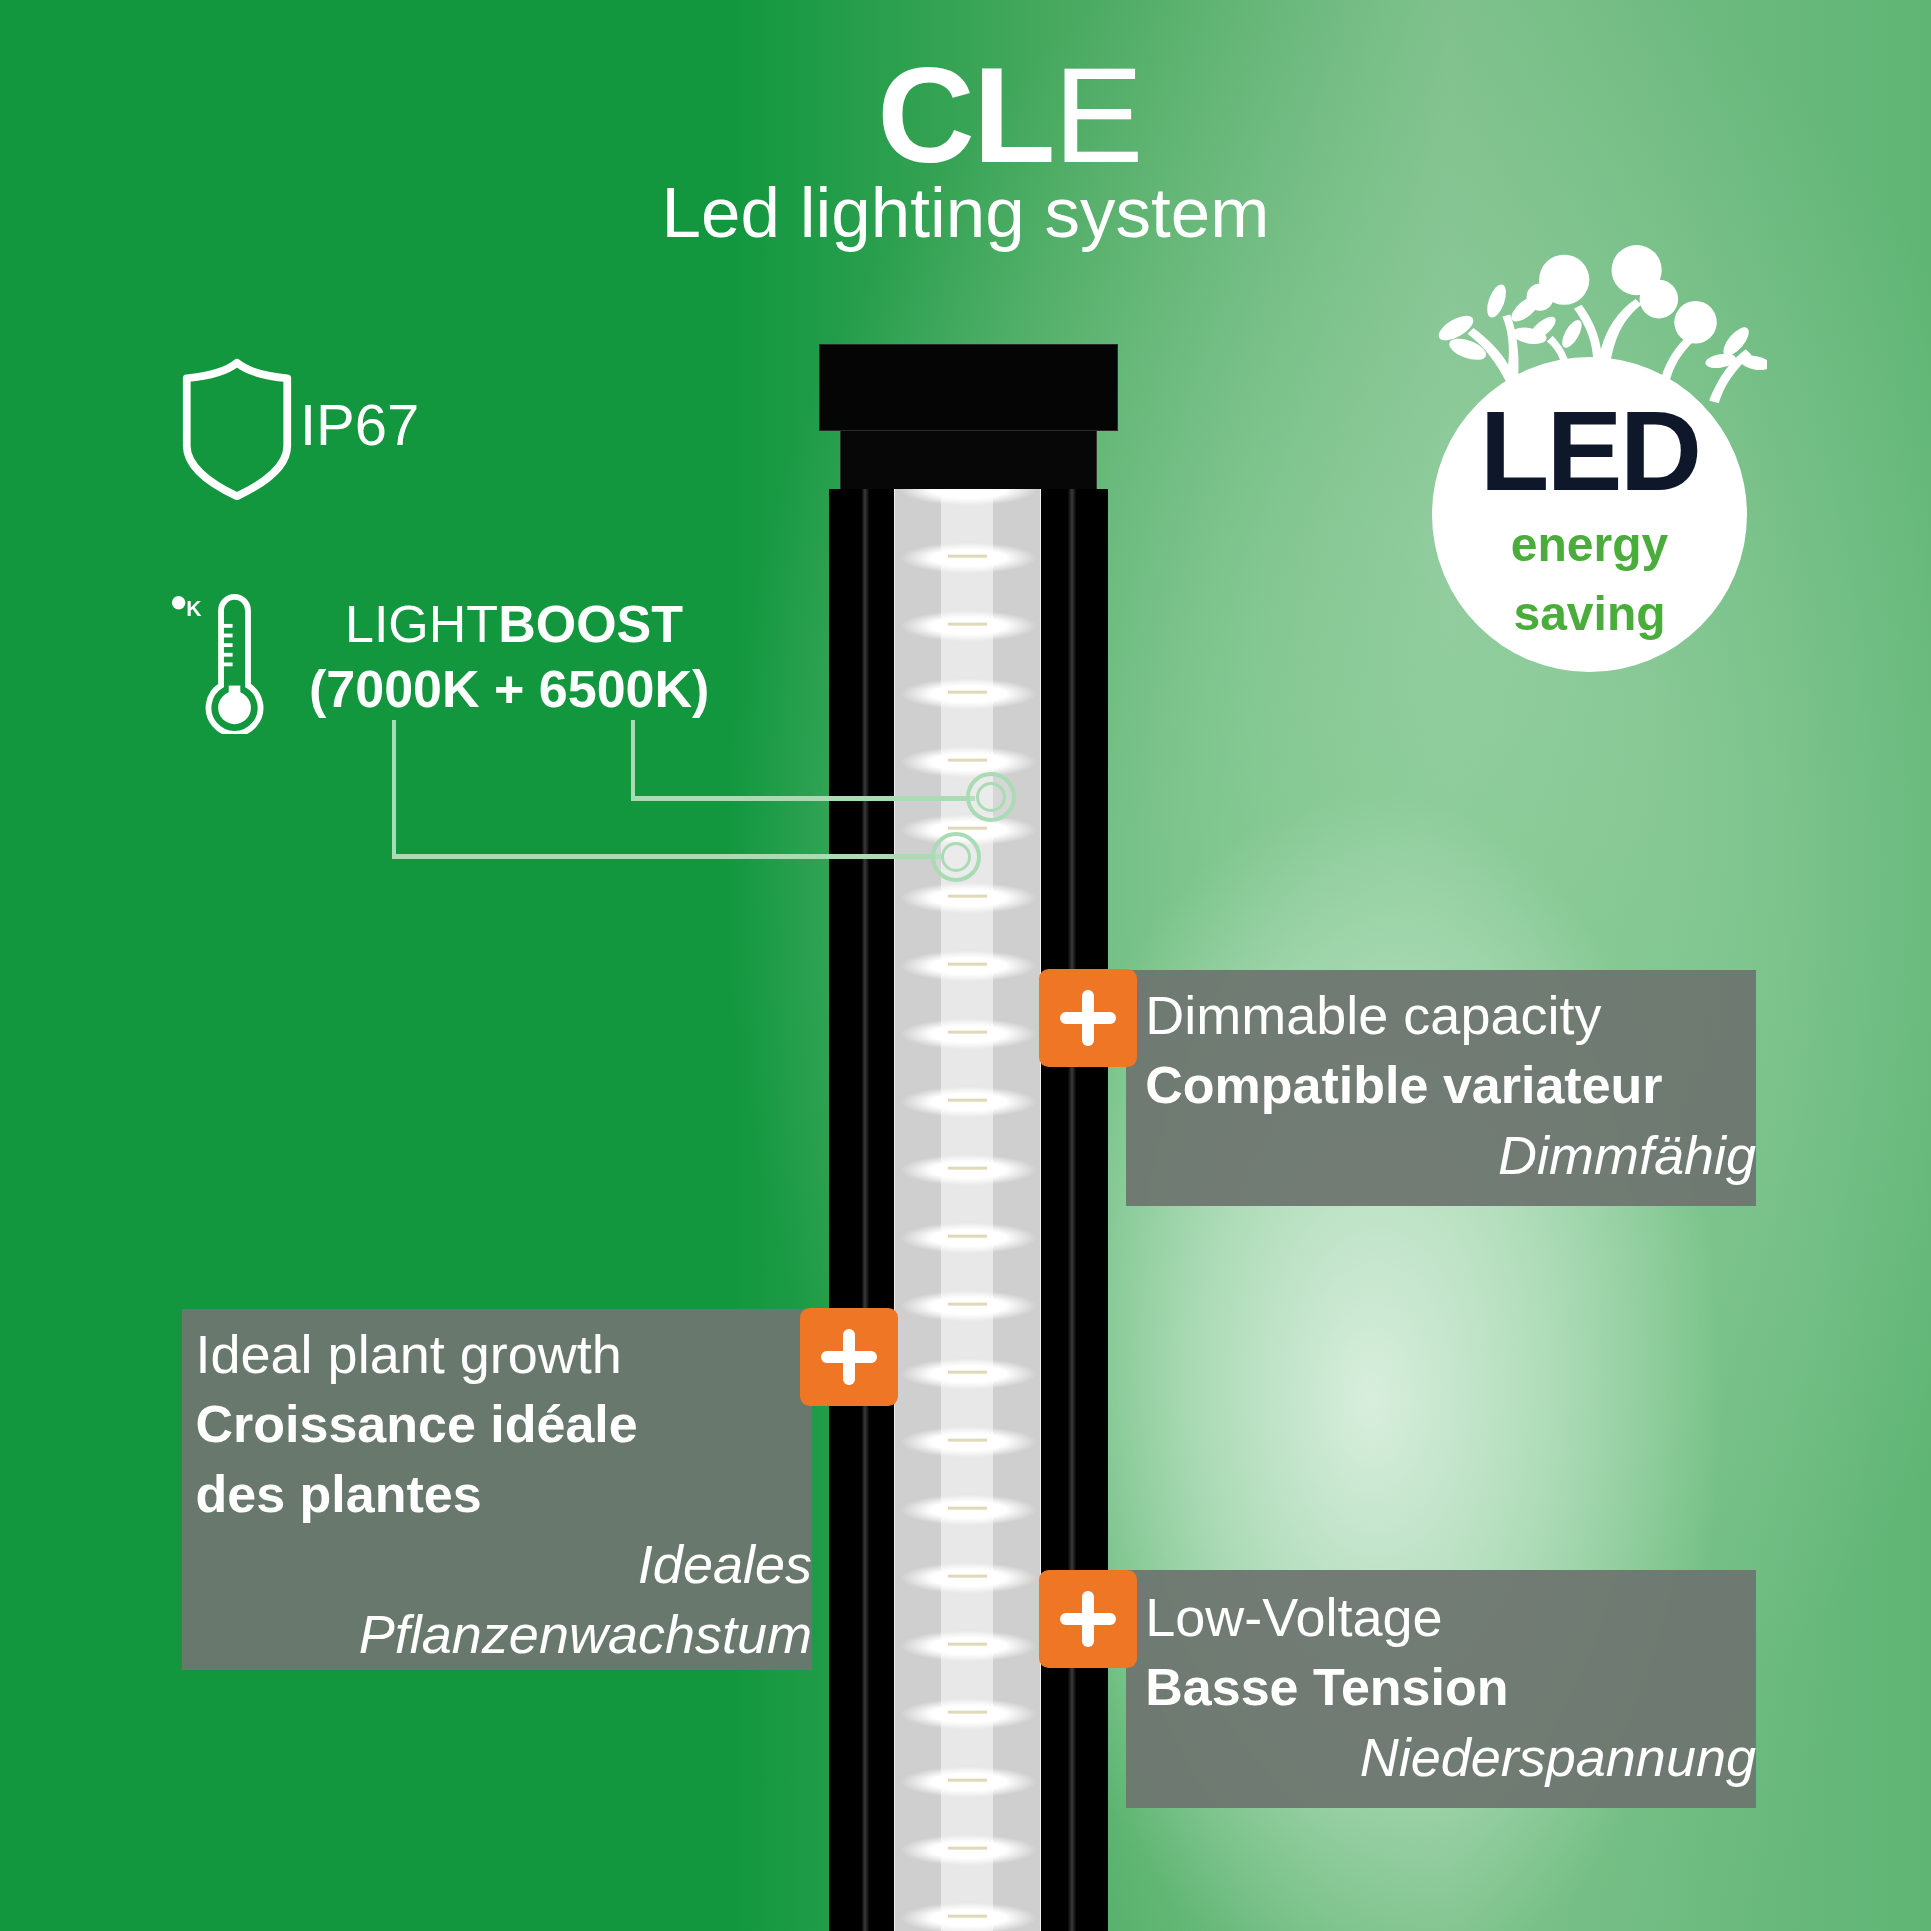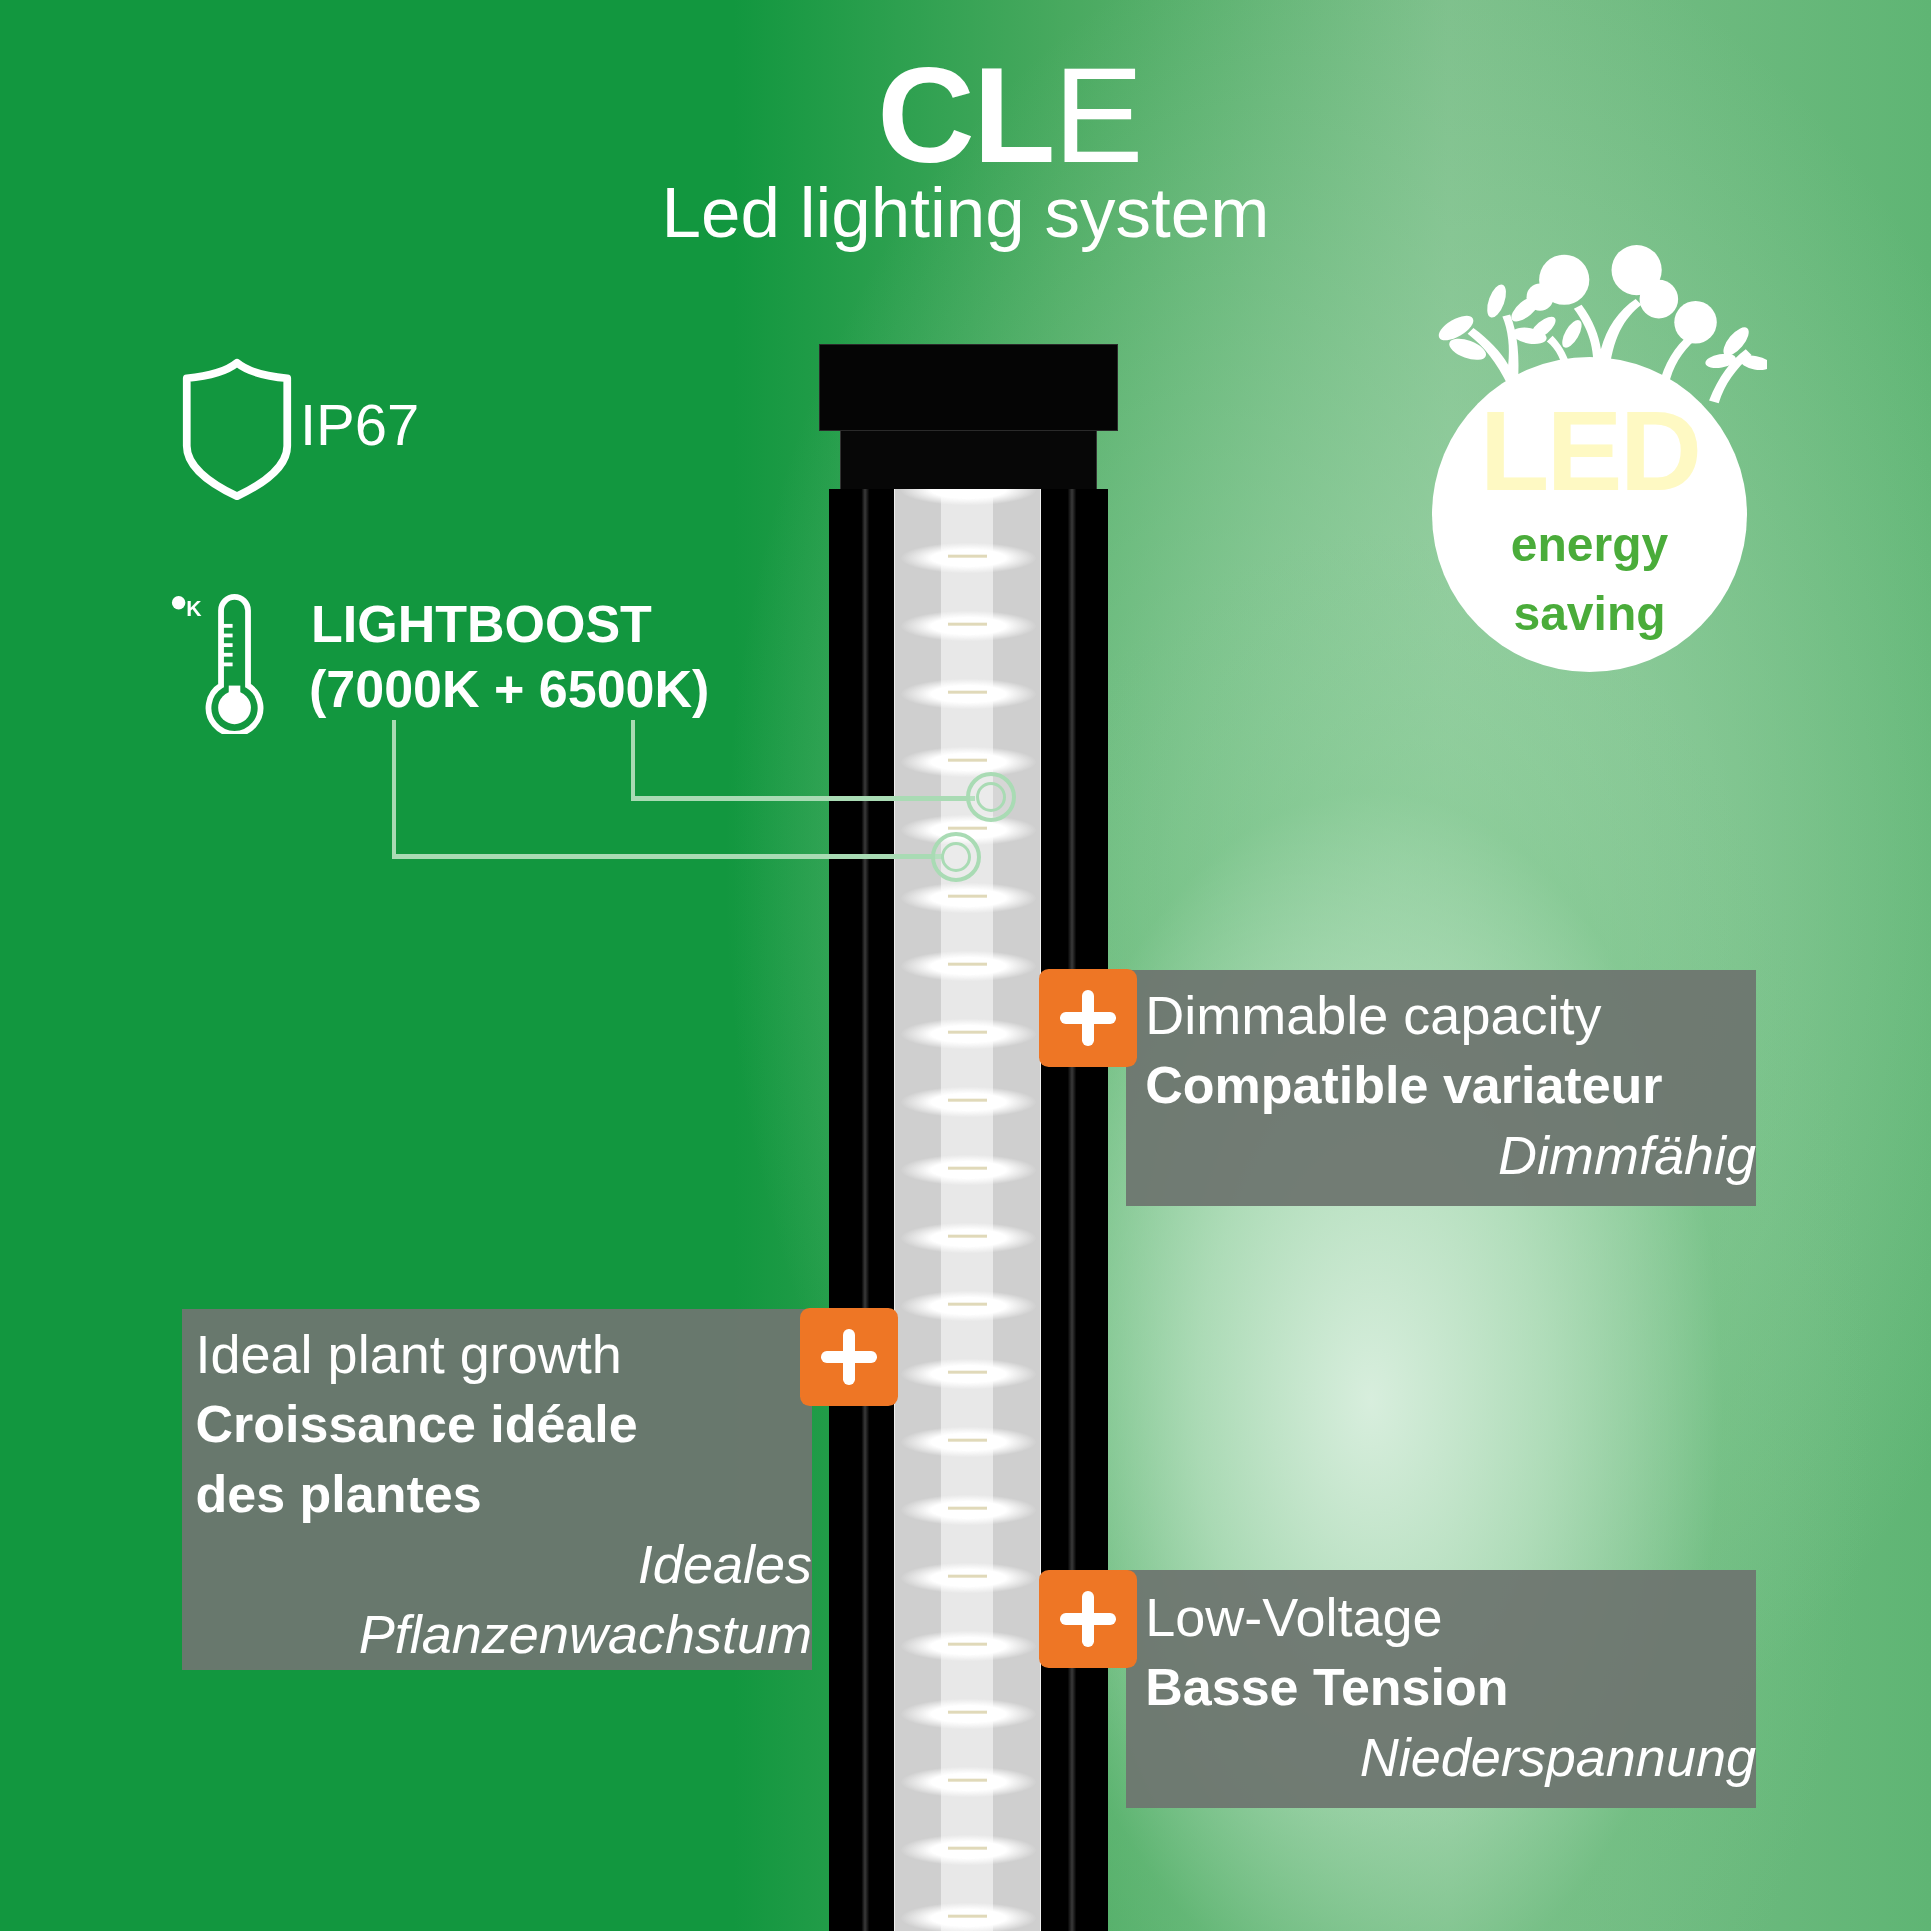--- a/index.html
+++ b/index.html
@@ -26,21 +26,21 @@
     color: #fff; font-size: 71px; line-height: 77px; font-weight: normal;
   }
 
   
   .shield { position: absolute; left: 179px; top: 357px; width: 116px; height: 143px; }
   .ip67 { position: absolute; left: 300px; top: 391px; color: #fff; font-weight: normal; font-size: 58px; line-height: 68px; }
 
   
   .thermo { position: absolute; left: 169px; top: 589px; width: 106px; height: 145px; }
   .lb1 { position: absolute; left: 311px; top: 594px; color: #fff; font-size: 52px; line-height: 60px; }
-  .lb1 .thin { font-weight: bold; }
+  .lb1 .thin { font-weight: normal; margin-left: 34px; }
   .lb1 .bold { font-weight: bold; }
   .lb2 { position: absolute; left: 309px; top: 659px; color: #fff; font-size: 52px; line-height: 60px; font-weight: bold; }
 
   
   .line { position: absolute; background: #a9dbb4; }
 
   
   .lamp { position: absolute; left: 819px; top: 344px; width: 299px; height: 1587px; }
   .cap-top { position: absolute; left: 0; top: 0; width: 299px; height: 87px; background: #050505; border: 1.9px solid #2a2a2a; box-sizing: border-box; }
   .cap-bottom { position: absolute; left: 21px; top: 87px; width: 257px; height: 58px; background: #070707; border-left: 1.9px solid #333; border-right: 1.9px solid #333; box-sizing: border-box; }
@@ -60,21 +60,21 @@
     background-image: repeating-linear-gradient(180deg, transparent 0px, transparent 56px, #d8cfa8 56px, #d8cfa8 59px, transparent 59px, transparent 68px);
     background-position: 0 9.7px;
     opacity: 0.8;
   }
   .marker { position: absolute; border-radius: 50%; border: 4.8px solid #a9dbb4; box-sizing: border-box; background: rgba(255,255,255,0.15); }
   .marker::after { content: ""; position: absolute; inset: 5.8px; border-radius: 50%; border: 3.9px solid #a9dbb4; }
 
   
   .badge { position: absolute; left: 1429px; top: 241px; width: 338px; height: 430px; }
   .badge-circle { position: absolute; left: 1432px; top: 357px; width: 315px; height: 315px; border-radius: 50%; background: #fff; }
-  .badge-led { position: absolute; left: 1432px; top: 398px; width: 315px; text-align: center; color: #fef9c3; font-weight: bold; font-size: 114px; line-height: 106px; letter-spacing: -2.9px; }
+  .badge-led { position: absolute; left: 1432px; top: 398px; width: 315px; text-align: center; color: #0f172a; font-weight: bold; font-size: 114px; line-height: 106px; letter-spacing: -2.9px; }
   .badge-energy { position: absolute; left: 1432px; top: 519px; width: 315px; text-align: center; color: #4aac3a; font-weight: bold; font-size: 48px; line-height: 52px; }
   .badge-saving { position: absolute; left: 1432px; top: 572px; width: 315px; text-align: center; color: #4aac3a; font-weight: bold; font-size: 48px; line-height: 52px; margin-top: 16px; }
 
   
   .box { position: absolute; background: rgba(110,118,112,0.95); color: #fff; box-sizing: border-box; }
   .box .h { font-weight: normal; font-size: 54px; line-height: 70px; white-space: nowrap; }
   .box .n { font-weight: bold; font-size: 52px; line-height: 70px; white-space: nowrap; }
   .box .i { font-style: italic; font-size: 54px; line-height: 70px; white-space: nowrap; text-align: right; }
   .plus { position: absolute; width: 98px; height: 98px; background: #ee7625; border-radius: 9.7px; }
   .plus::before { content: ""; position: absolute; left: 21px; top: 43px; width: 56px; height: 11.6px; background: #fff; border-radius: 5.8px; }

